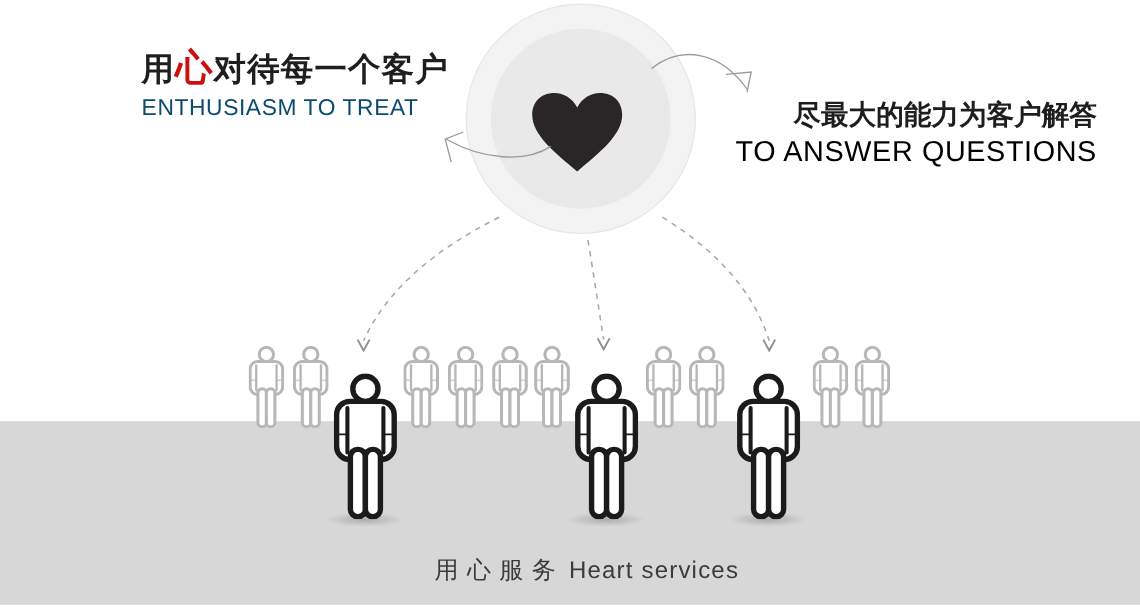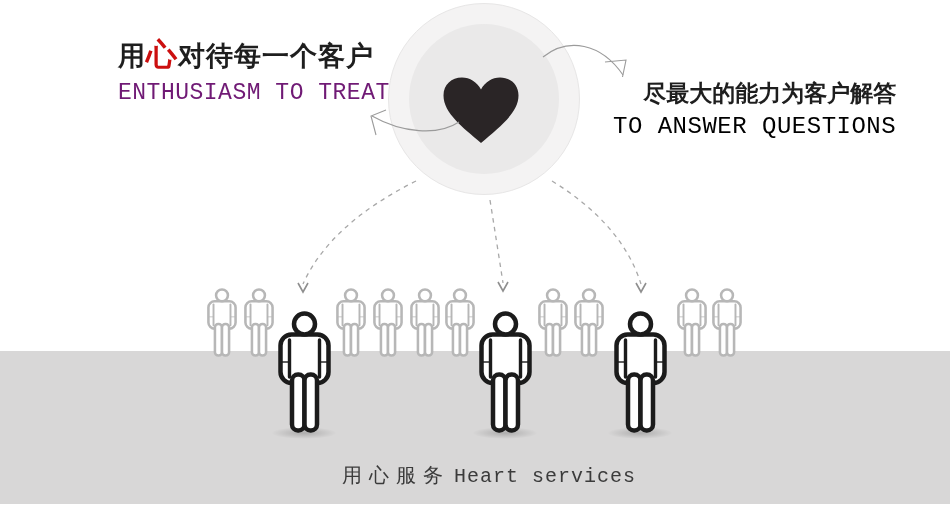--- a/index.html
+++ b/index.html
@@ -1,18 +1,18 @@
 <!DOCTYPE html>
 <html><head>
 <meta charset="utf-8">
 <style>
   html,body{margin:0;padding:0;background:#ffffff;}
   .stage{
     position:relative;width:950px;height:508px;overflow:hidden;background:#ffffff;
-    font-family:Liberation Mono, monospace;
+    font-family:Liberation Sans, sans-serif;
   }
   .band{position:absolute;left:0;top:351px;width:950px;height:153px;background:#d8d7d7;z-index:1;}
   .circle-outer{
     position:absolute;left:388px;top:3px;width:192px;height:192px;border-radius:50%;
     background:#f4f3f3;border:1px solid #e7e6e6;box-sizing:border-box;z-index:3;
   }
   .circle-inner{
     position:absolute;left:20px;top:20px;width:150px;height:150px;border-radius:50%;
     background:#eae9e9;
   }
@@ -22,21 +22,21 @@
   .person{position:absolute;}
   .person svg{display:block;}
   .foot-shadow{
     position:absolute;width:66px;height:12px;border-radius:50%;
     background:radial-gradient(ellipse at center, rgba(0,0,0,0.20) 0%, rgba(0,0,0,0.0) 70%);
   }
   .callout{position:absolute;z-index:7;}
   .callout-left{left:118px;top:40px;}
   .callout-left .zh{font-size:27px;line-height:34px;color:#1e1e1e;font-weight:700;letter-spacing:1px;}
   .callout-left .zh .accent{color:#cc0f0f;font-size:31px;}
-  .callout-left .en{margin-top:5px;font-size:23px;color:#701a75;letter-spacing:0.5px;}
+  .callout-left .en{margin-top:5px;font-size:19px;color:#0c4a6e;letter-spacing:0.5px;}
   .callout-right{left:613px;top:82px;text-align:right;}
   .callout-right .zh{font-size:23px;line-height:27px;color:#1e1e1e;font-weight:700;}
   .callout-right .en{margin-top:4px;font-size:24px;color:#000000;letter-spacing:0.5px;}
   .footer-caption{
     position:absolute;left:0;top:462px;width:950px;text-align:center;z-index:7;
     font-size:20px;color:#3b3b3b;padding-left:14px;
   }
   .footer-caption .zh{letter-spacing:7px;}
   .footer-caption .en{letter-spacing:1px;margin-left:4px;}
   .defs-holder{position:absolute;width:0;height:0;overflow:hidden;}

